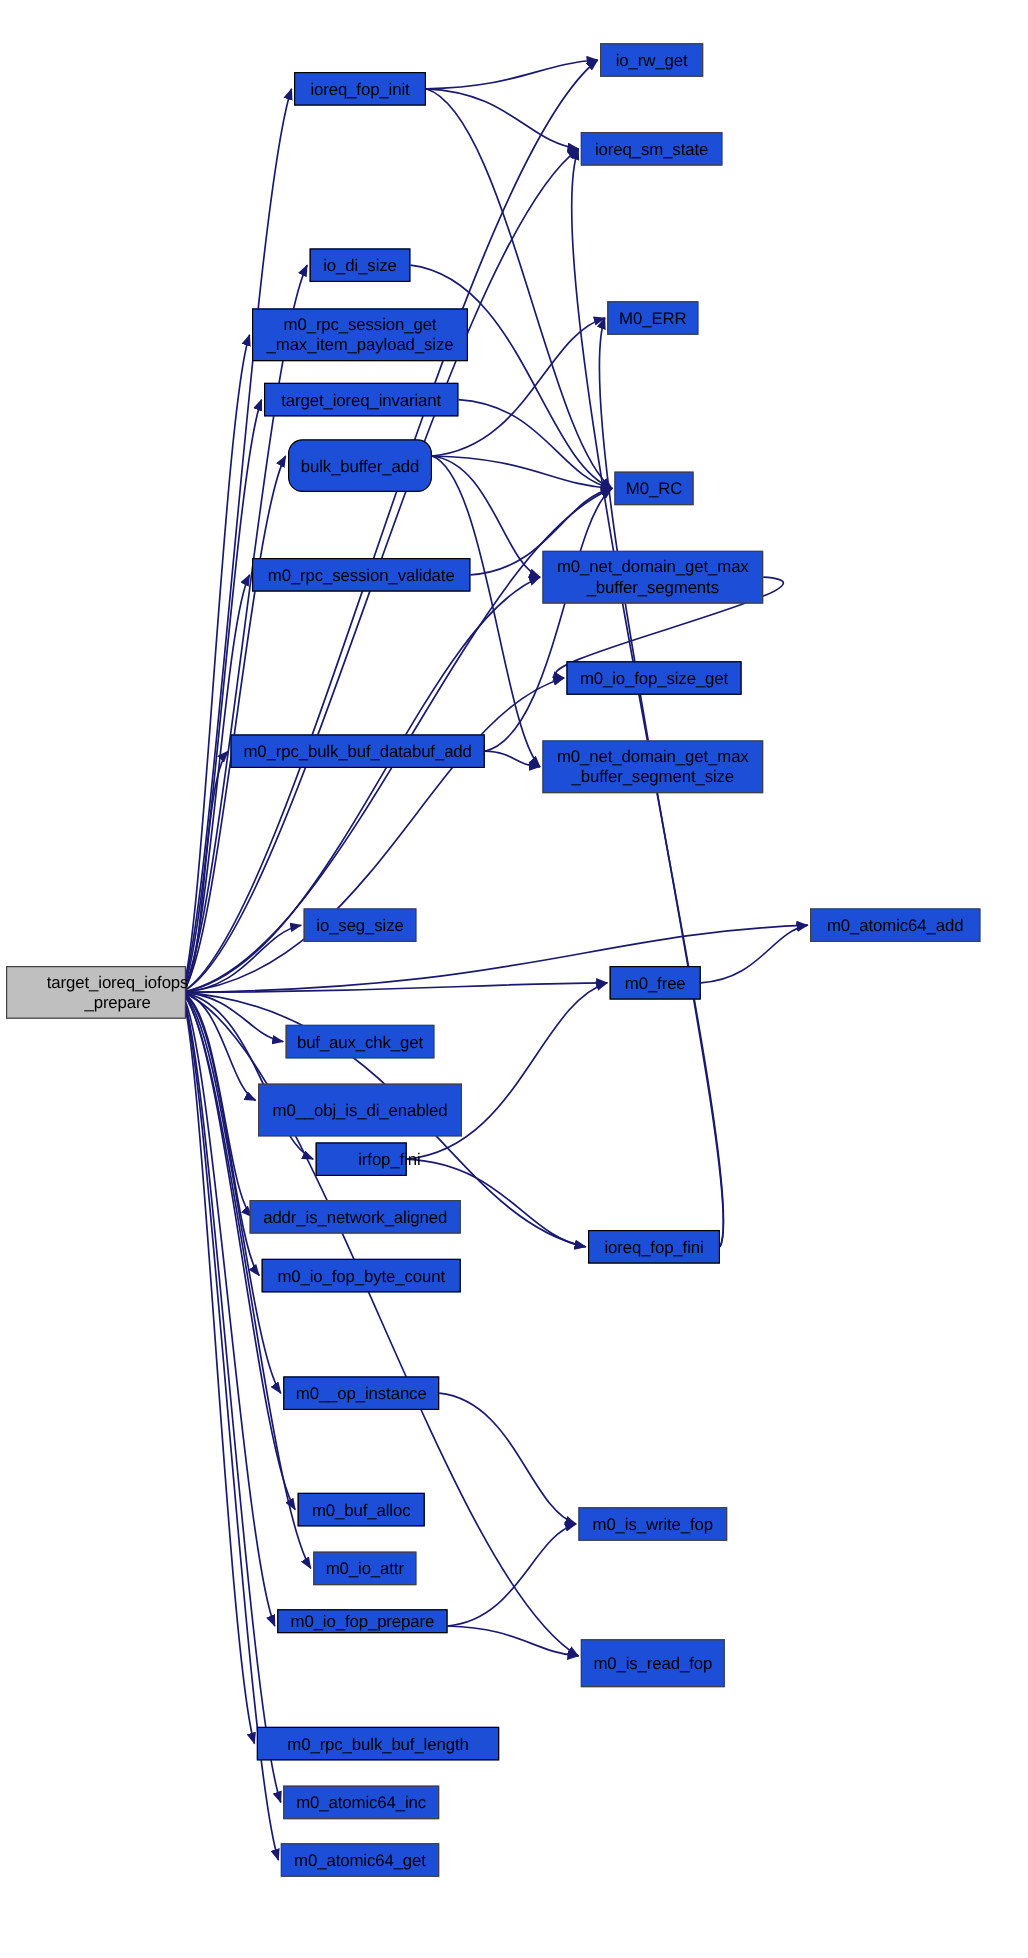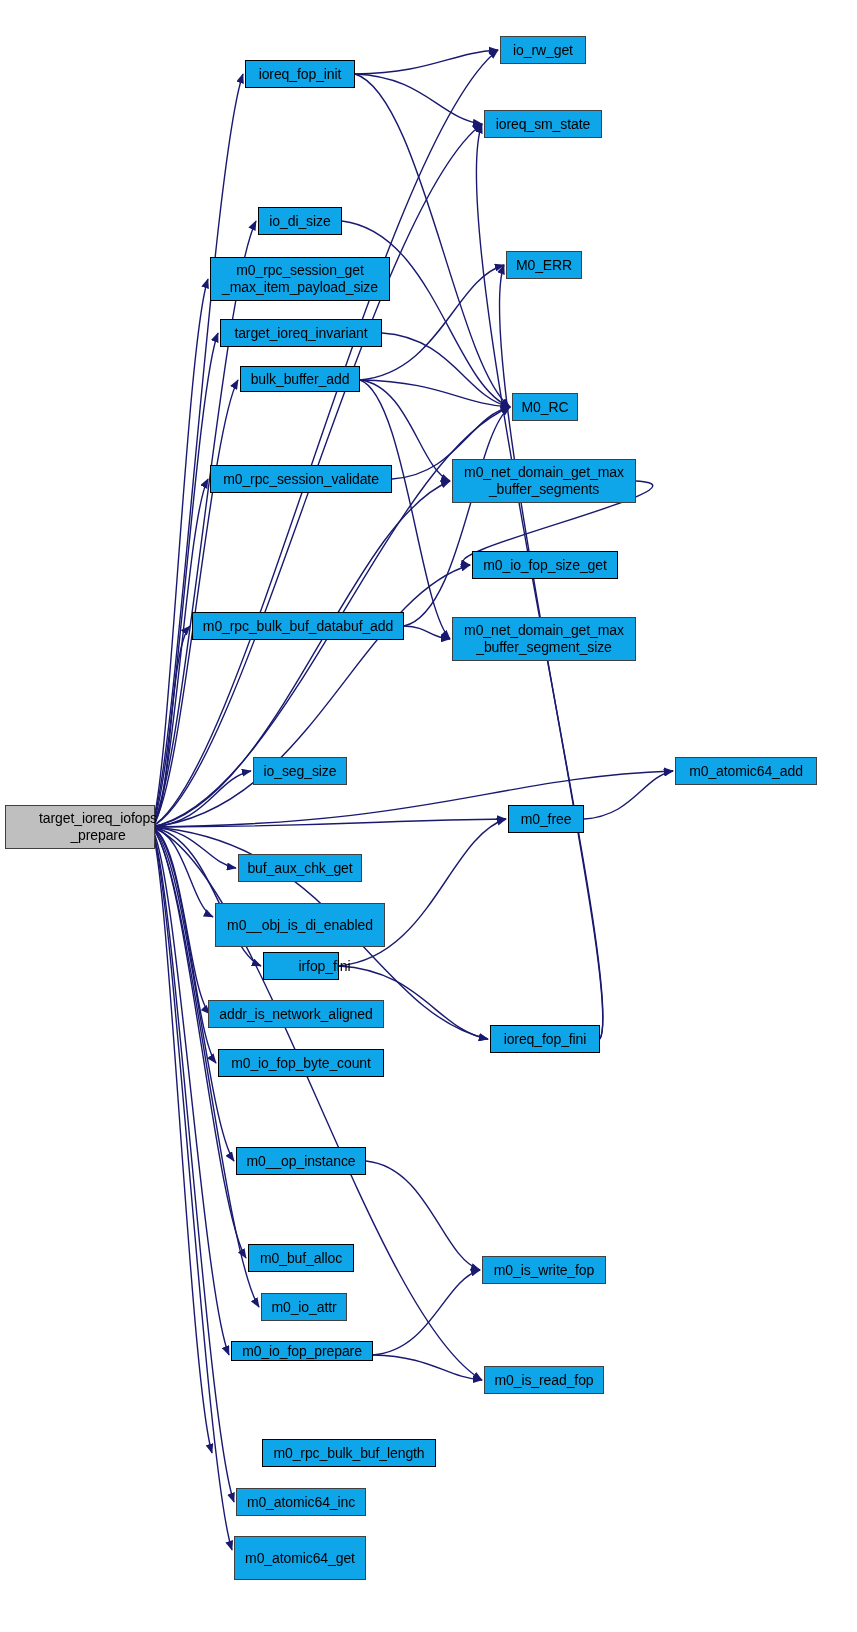--- a/index.html
+++ b/index.html
@@ -26,21 +26,21 @@
   .node {
     position: absolute;
     box-sizing: border-box;
     display: flex;
     align-items: center;
     justify-content: center;
     text-align: center;
     font-size: 14px;
     line-height: 1.18;
     color: #000000;
-    background: #0ea5e9;
+    background: #1d4ed8;
     border: 1px solid #000000;
     white-space: pre;
     letter-spacing: -0.1px;
   }
   .node.red {
     border: 1px solid #000000;
   }
   .node.gray {
     background: #bfbfbf;
     border: 1px solid #404040;
@@ -119,21 +119,21 @@
       <div class="node gray" style="left: 5px; top: 805px; width: 150px; height: 44px;">target_ioreq_iofops
 _prepare</div>
       <div class="node black" style="left: 500px; top: 36px; width: 86px; height: 28px;">io_rw_get</div>
       <div class="node red" style="left: 245px; top: 60px; width: 110px; height: 28px;">ioreq_fop_init</div>
       <div class="node black" style="left: 484px; top: 110px; width: 118px; height: 28px;">ioreq_sm_state</div>
       <div class="node red" style="left: 258px; top: 207px; width: 84px; height: 28px;">io_di_size</div>
       <div class="node black" style="left: 506px; top: 251px; width: 76px; height: 28px;">M0_ERR</div>
       <div class="node red" style="left: 210px; top: 257px; width: 180px; height: 44px;">m0_rpc_session_get
 _max_item_payload_size</div>
       <div class="node red" style="left: 220px; top: 319px; width: 162px; height: 28px;">target_ioreq_invariant</div>
-      <div class="node red" style="left: 240px; top: 366px; width: 120px; height: 26px;">bulk_buffer_add</div>
+      <div class="node red" style="left: 240px; top: 366px; width: 120px; height: 44px; border-radius: 12px;">bulk_buffer_add</div>
       <div class="node black" style="left: 512px; top: 393px; width: 66px; height: 28px;">M0_RC</div>
       <div class="node red" style="left: 210px; top: 465px; width: 182px; height: 28px;">m0_rpc_session_validate</div>
       <div class="node black" style="left: 452px; top: 459px; width: 184px; height: 44px;">m0_net_domain_get_max
 _buffer_segments</div>
       <div class="node red" style="left: 472px; top: 551px; width: 146px; height: 28px;">m0_io_fop_size_get</div>
       <div class="node red" style="left: 192px; top: 612px; width: 212px; height: 28px;">m0_rpc_bulk_buf_databuf_add</div>
       <div class="node black" style="left: 452px; top: 617px; width: 184px; height: 44px;">m0_net_domain_get_max
 _buffer_segment_size</div>
       <div class="node black" style="left: 675px; top: 757px; width: 142px; height: 28px; text-align: center;">m0_atomic64_add</div>
       <div class="node black" style="left: 253px; top: 757px; width: 94px; height: 28px;">io_seg_size</div>
@@ -142,19 +142,19 @@
       <div class="node black" style="left: 215px; top: 903px; width: 170px; height: 44px;">m0__obj_is_di_enabled</div>
       <div class="node red" style="left: 263px; top: 952px; width: 76px; height: 28px; padding-left: 47px;">irfop_fini</div>
       <div class="node black" style="left: 208px; top: 1000px; width: 176px; height: 28px;">addr_is_network_aligned</div>
       <div class="node red" style="left: 490px; top: 1025px; width: 110px; height: 28px;">ioreq_fop_fini</div>
       <div class="node red" style="left: 218px; top: 1049px; width: 166px; height: 28px;">m0_io_fop_byte_count</div>
       <div class="node red" style="left: 236px; top: 1147px; width: 130px; height: 28px;">m0__op_instance</div>
       <div class="node red" style="left: 248px; top: 1244px; width: 106px; height: 28px; text-align: right;">m0_buf_alloc</div>
       <div class="node black" style="left: 482px; top: 1256px; width: 124px; height: 28px;">m0_is_write_fop</div>
       <div class="node black" style="left: 261px; top: 1293px; width: 86px; height: 28px;">m0_io_attr</div>
       <div class="node red" style="left: 231px; top: 1341px; width: 142px; height: 20px;">m0_io_fop_prepare</div>
-      <div class="node black" style="left: 484px; top: 1366px; width: 120px; height: 28px;">m0_is_read_fop</div>
-      <div class="node red" style="left: 214px; top: 1439px; width: 174px; height: 28px; margin-left: 48px;">m0_rpc_bulk_buf_length</div>
+      <div class="node black" style="left: 484px; top: 1366px; width: 120px; height: 40px;">m0_is_read_fop</div>
+      <div class="node red" style="left: 214px; top: 1439px; width: 202px; height: 28px;">m0_rpc_bulk_buf_length</div>
       <div class="node black" style="left: 236px; top: 1488px; width: 130px; height: 28px;">m0_atomic64_inc</div>
-      <div class="node black" style="left: 234px; top: 1536px; width: 132px; height: 44px;">m0_atomic64_get</div>
+      <div class="node black" style="left: 234px; top: 1536px; width: 132px; height: 28px;">m0_atomic64_get</div>
     </div>
 
 </div>
 
 </body></html>

